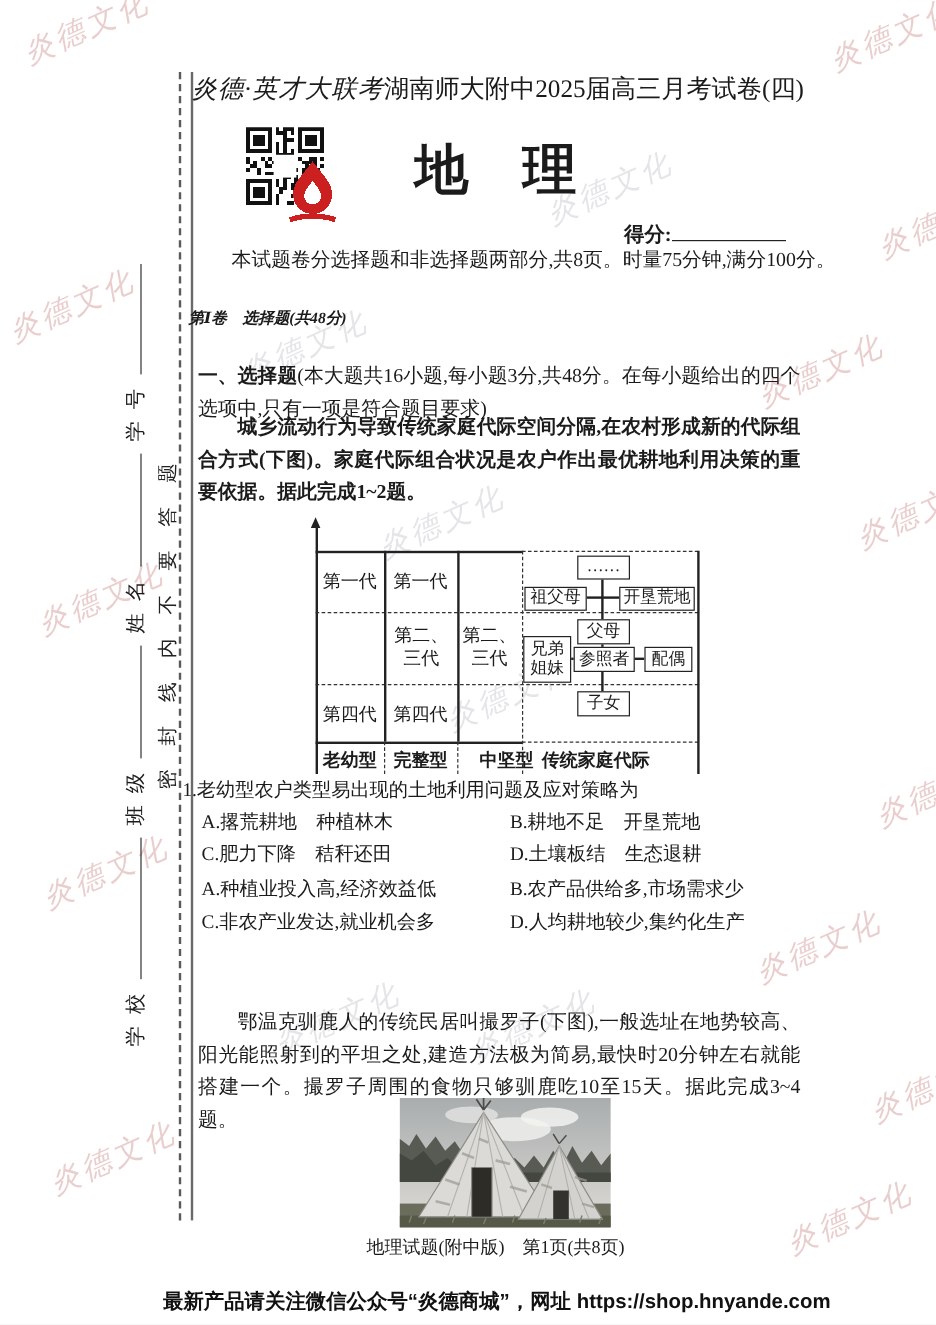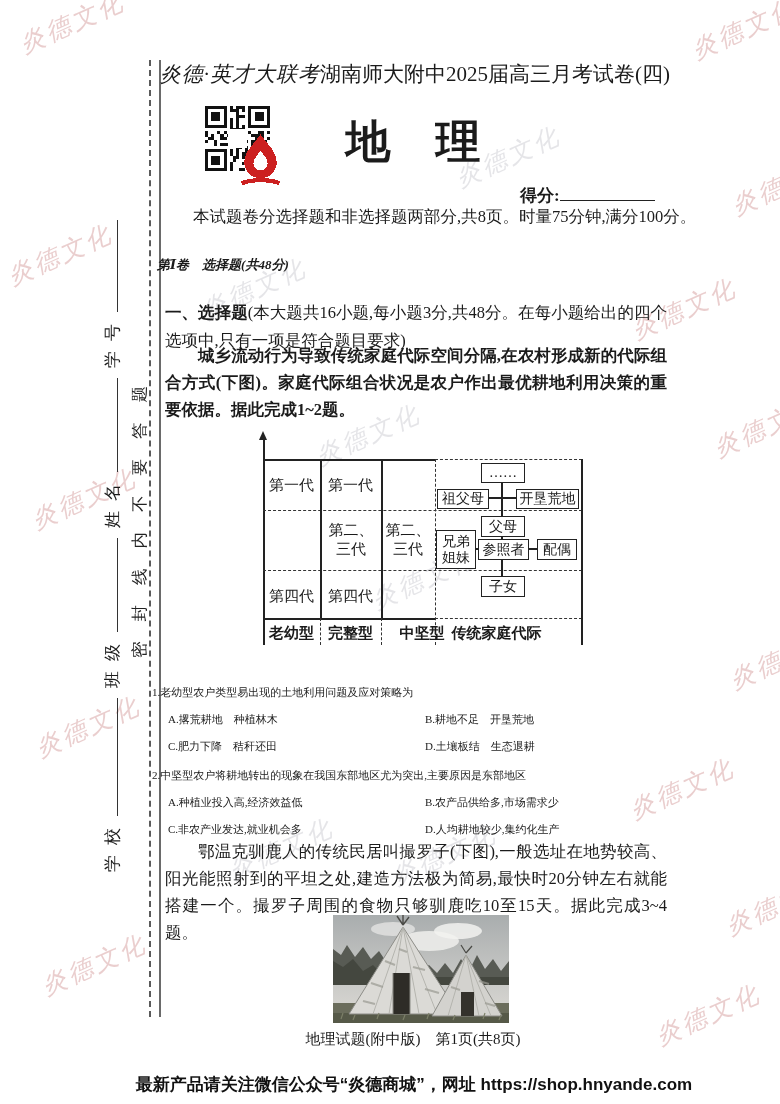--- a/index.html
+++ b/index.html
@@ -57,21 +57,21 @@
   .ln-h{height:1.5px;} .ln-v{width:1.5px;}
   .dash-h{position:absolute;height:0;border-top:1.5px dashed #333;}
   .dash-v{position:absolute;width:0;border-left:1.5px dashed #333;}
   .axis-arrow{position:absolute;left:259px;top:431px;width:0;height:0;
     border-left:4.5px solid transparent;border-right:4.5px solid transparent;border-bottom:9px solid #222;}
   .cell{position:absolute;font-size:15px;text-align:center;line-height:19px;}
   .dlabel{position:absolute;font-size:15px;font-weight:600;text-align:center;white-space:nowrap;}
   .tbox{position:absolute;border:1.2px solid #222;background:#fff;font-size:14px;
     display:flex;align-items:center;justify-content:center;text-align:center;line-height:16px;}
   
-  .question{position:absolute;left:152px;width:516px;font-size:11px;line-height:27px;margin-top:34px;}
+  .question{position:absolute;left:152px;width:516px;font-size:16px;line-height:27px;}
   .q-stem{padding-left:14px;text-indent:-14px;text-align:justify;}
   .opt-row{display:flex;padding-left:16px;}
   .opt-row .opt{width:257px;}
   .opt-row .opt:last-child{width:auto;}
   
   .photo{position:absolute;left:333px;top:915px;width:176px;height:108px;}
   .photo svg{width:176px;height:108px;display:block;}
   
   .page-footer{position:absolute;left:157px;top:1030px;width:512px;text-align:center;font-size:15px;}
   .promo{position:absolute;left:0;top:1073px;width:780px;text-align:center;
@@ -321,21 +321,20 @@
       <span class="opt">A.撂荒耕地　种植林木</span>
       <span class="opt">B.耕地不足　开垦荒地</span>
     </div>
     <div class="opt-row">
       <span class="opt">C.肥力下降　秸秆还田</span>
       <span class="opt">D.土壤板结　生态退耕</span>
     </div>
   </div>
 
   <div class="question" style="top:728px">
-    <div class="q-stem"><span>2.</span><span>中坚型农户将耕地转出的现象在我国东部地区尤为突出,主要原因是东部地区</span></div>
     <div class="opt-row">
       <span class="opt">A.种植业投入高,经济效益低</span>
       <span class="opt">B.农产品供给多,市场需求少</span>
     </div>
     <div class="opt-row">
       <span class="opt">C.非农产业发达,就业机会多</span>
       <span class="opt">D.人均耕地较少,集约化生产</span>
     </div>
   </div>
 

